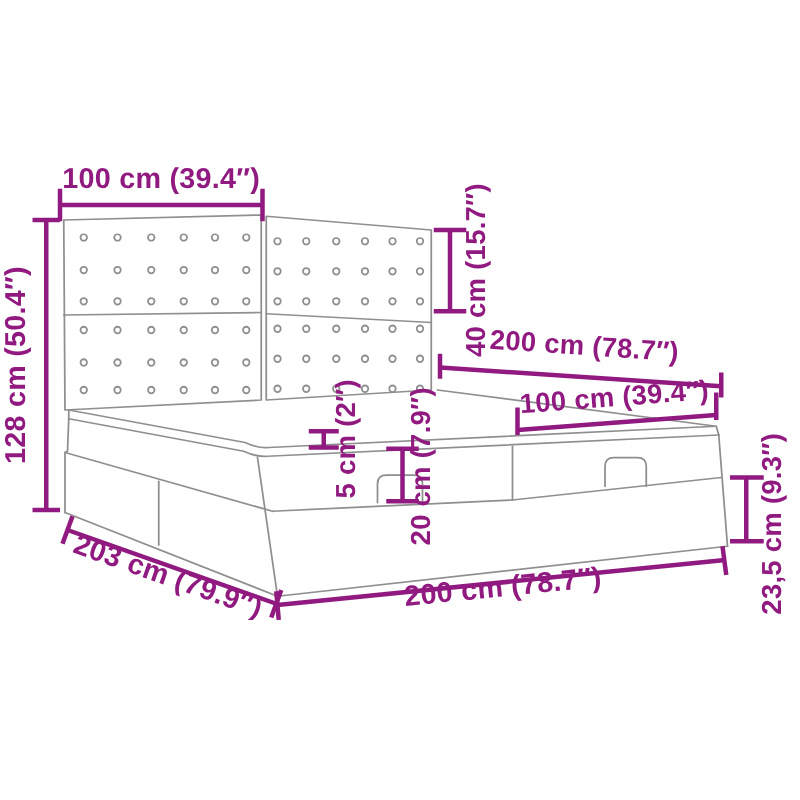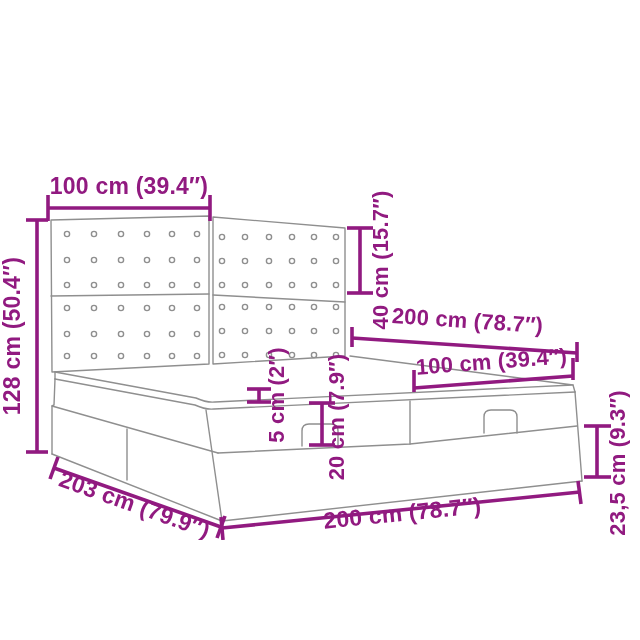--- a/index.html
+++ b/index.html
@@ -1,16 +1,16 @@
 <!DOCTYPE html>
 <html style="--accent: #911a80; --art: #8f8f8f;"><head>
 <meta charset="utf-8">
 <style>
   html,body{margin:0;padding:0;background:#fff;}
-  .stage{width:640px;height:496px;position:relative;background:#fff;overflow:hidden;margin-top:44px;}
+  .stage{width:640px;height:496px;position:relative;background:#fff;overflow:hidden;}
   svg{display:block;}
   .art{stroke:var(--art,#8f8f8f);fill:none;stroke-width:1.4;stroke-linejoin:round;stroke-linecap:round;}
   .art circle{fill:#fff;}
   .dim line, .dim path{stroke:var(--accent,#911a80);stroke-width:3.6;fill:none;stroke-linecap:butt;}
   .dim text{fill:var(--accent,#911a80);stroke:none;
     font-family:"Liberation Sans", sans-serif;font-weight:700;font-size:22px;
     text-anchor:middle;letter-spacing:.2px;}
   .dim text.big{font-size:23px;}
 </style>
 </head>

